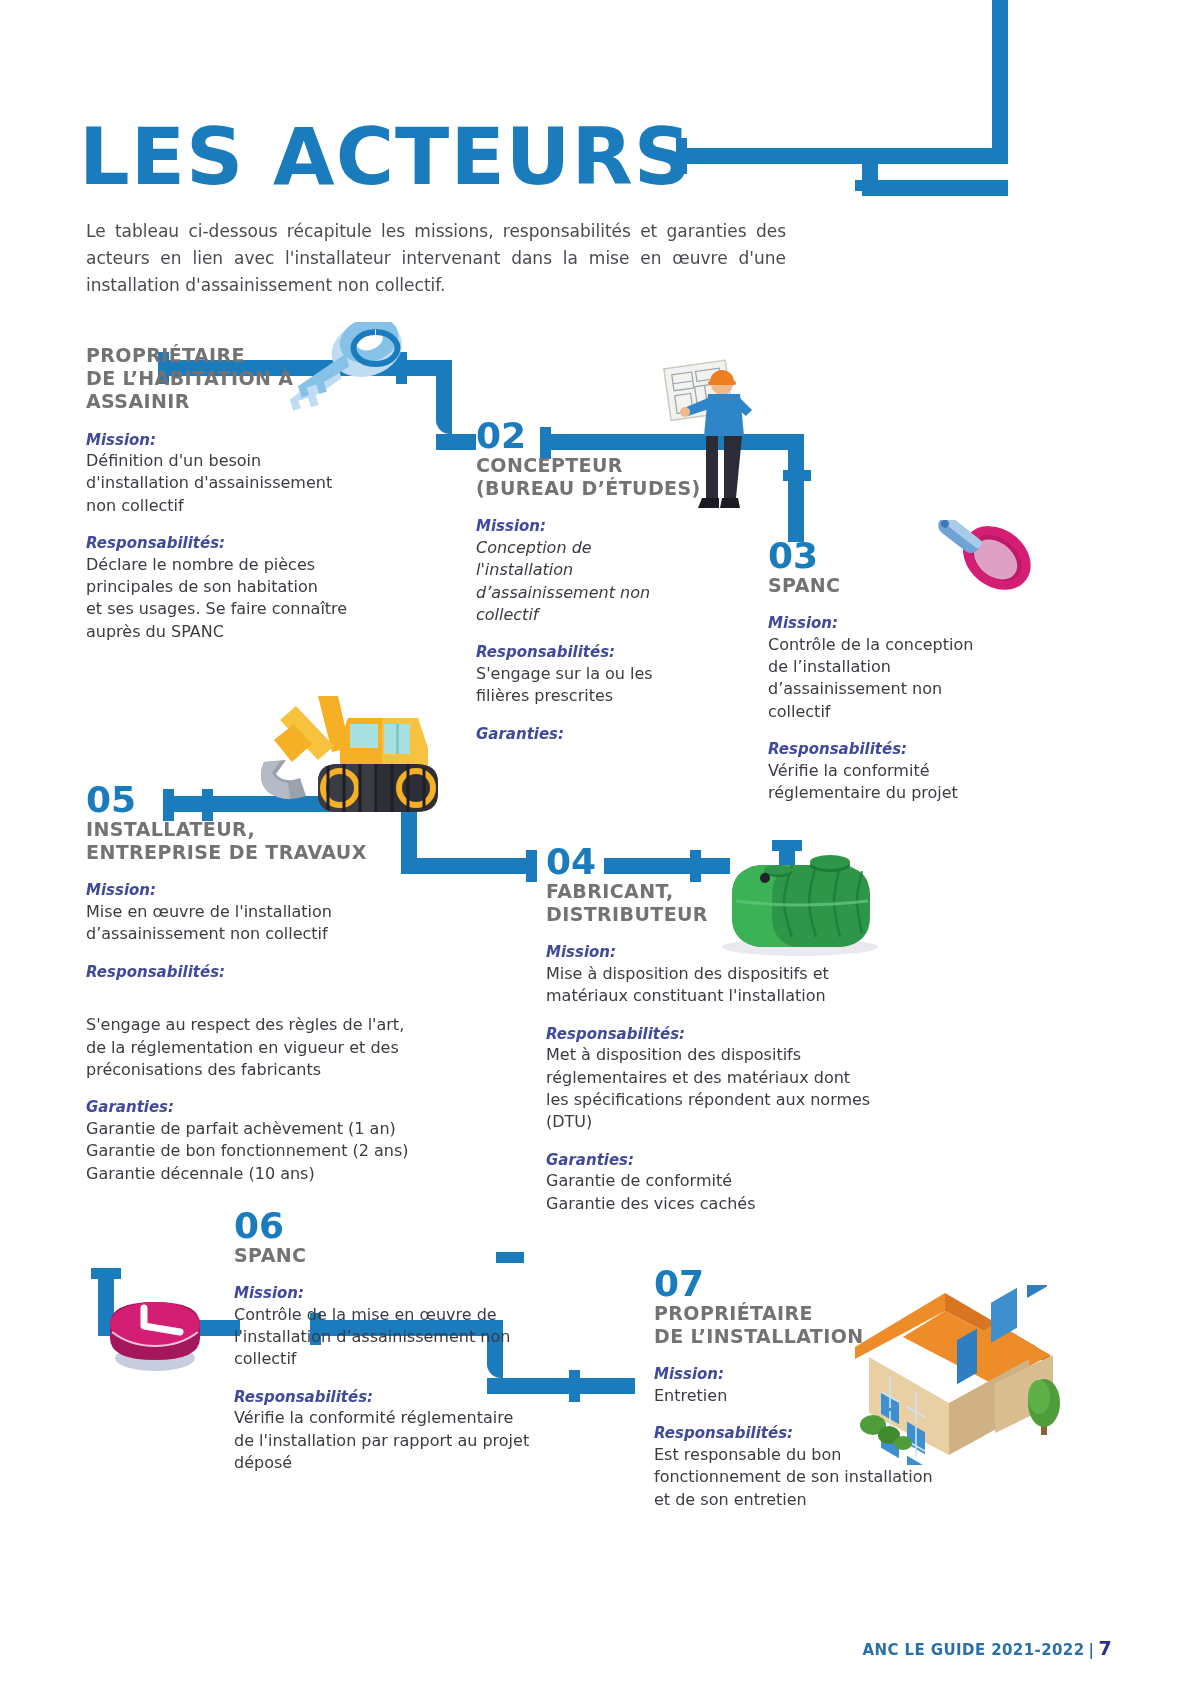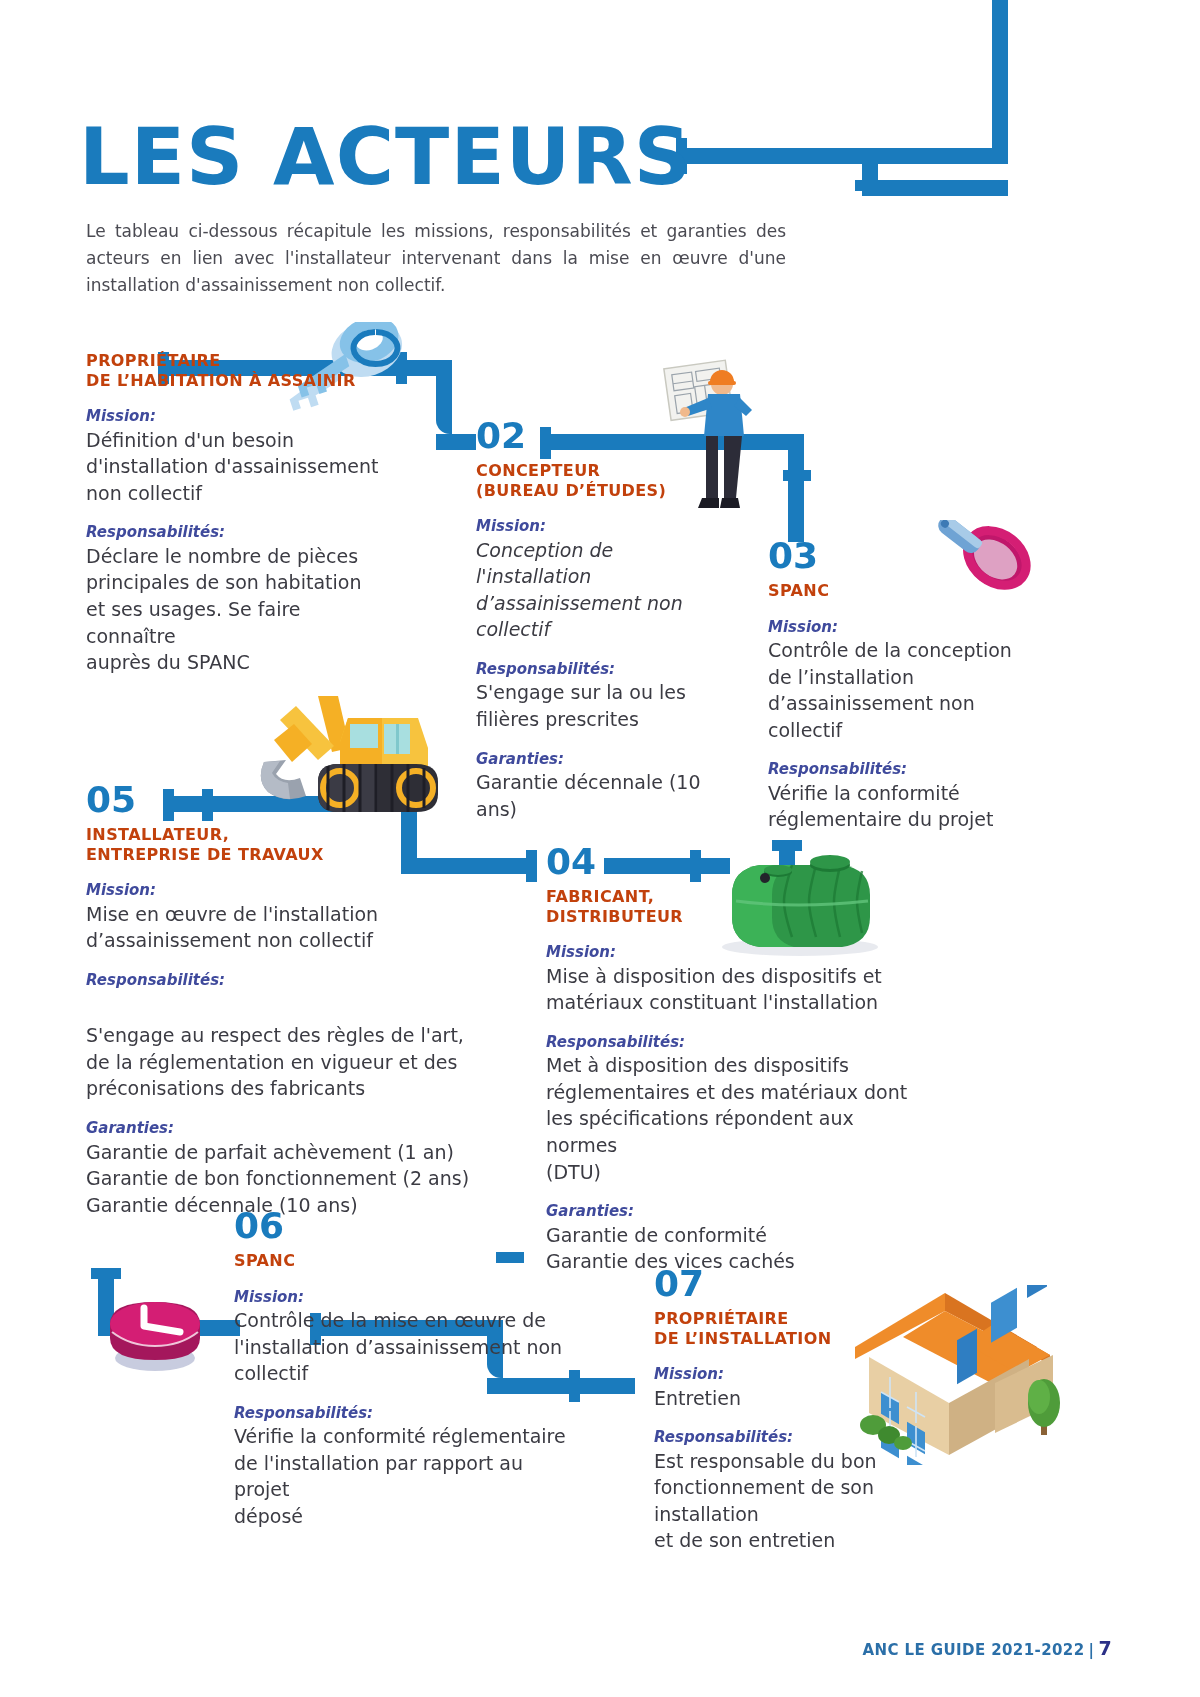--- a/index.html
+++ b/index.html
@@ -30,34 +30,33 @@
   }
 
   
   .step { position:absolute; }
   .step-num {
     font-size:36px; font-weight:800; color:#1a7bbd; line-height:1;
     letter-spacing:0px;
     font-family:"DejaVu Sans", sans-serif;
   }
   .step-title {
-    margin-top:7px;
-    font-size:16px; font-weight:800; color:#c2410c;
+    font-size:19px; font-weight:800; color:#737373;
     line-height:1.22; letter-spacing:.4px;
     font-family:"DejaVu Sans", sans-serif;
     text-transform:uppercase;
   }
   .field { margin-top:17px; }
   .field-label {
     font-size:15px; font-weight:700; font-style:italic;
     color:#3f4a9c; line-height:1.3;
     font-family:"DejaVu Sans", sans-serif;
   }
   .field-value {
-    font-size:19px; color:#3b3b43; line-height:1.40;
+    font-size:16px; color:#3b3b43; line-height:1.40;
     font-family:"DejaVu Sans", sans-serif;
   }
 
   
   #footer {
     position:absolute; right:88px; bottom:38px;
     font-size:15px; font-weight:600; color:#2b6fa8;
     letter-spacing:.4px;
     font-family:"DejaVu Sans", sans-serif;
   }
@@ -296,22 +295,20 @@
 d’assainissement non
 collectif</div>
   </div>
   <div class="field">
     <div class="field-label">Responsabilités:</div>
     <div class="field-value" style="white-space:pre-line;">S'engage sur la ou les
 filières prescrites</div>
   </div>
   <div class="field">
     <div class="field-label">Garanties:</div>
-    <div class="field-value" style="white-space:pre-line;">Garantie décennale (10
-ans)</div>
   </div>
 </div>
 
 <div class="step" style="left:768px; top:538px; width:250px;">
   <div class="step-num">03</div>
   <div class="step-title" style="white-space:pre-line;">SPANC</div>
   <div class="field">
     <div class="field-label">Mission:</div>
     <div class="field-value" style="white-space:pre-line;">Contrôle de la conception
 de l’installation

